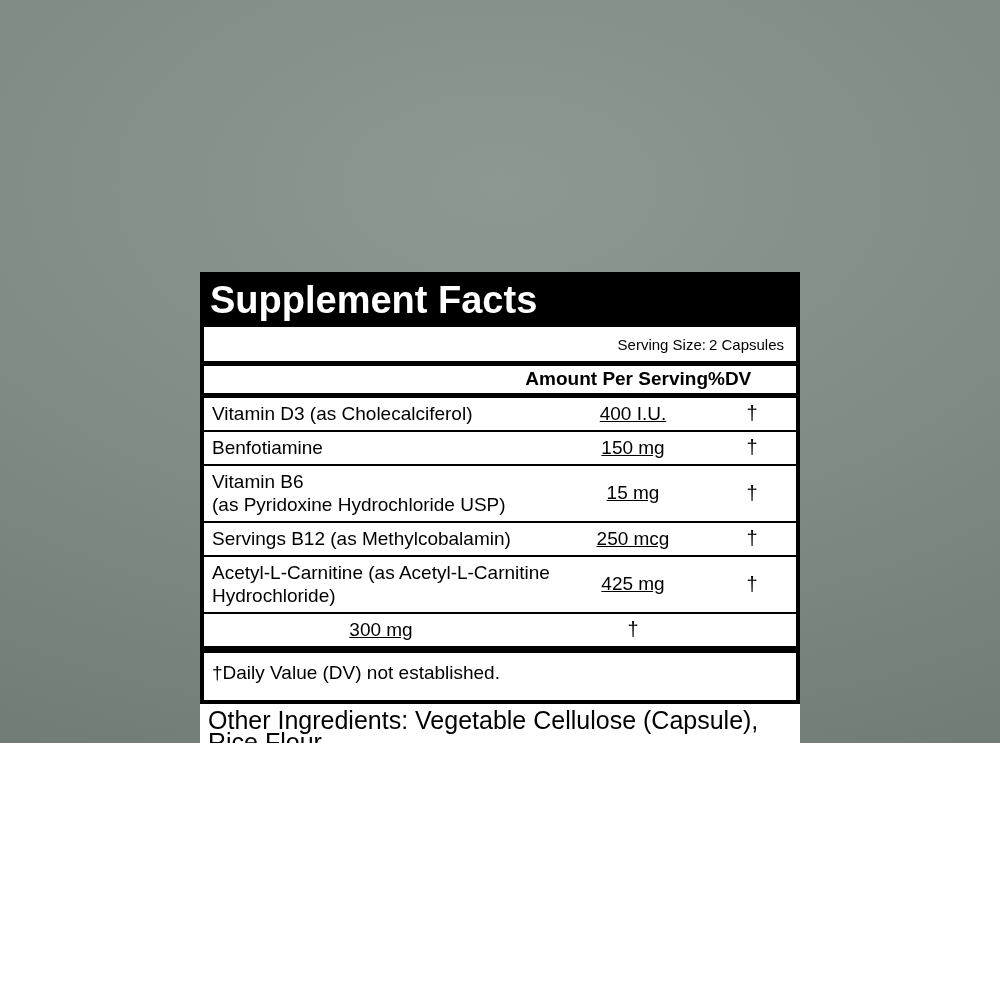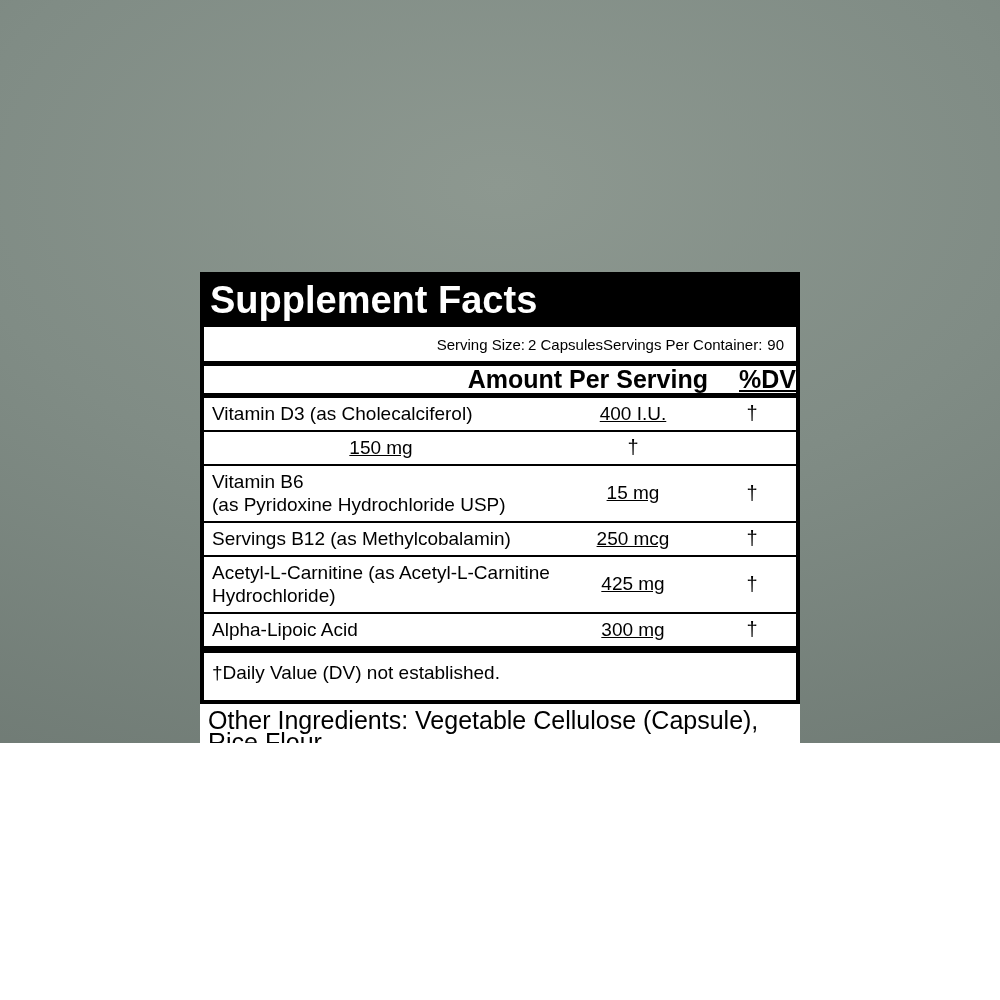--- a/index.html
+++ b/index.html
@@ -49,32 +49,31 @@
   .serving-right .val { margin-left: 5px; }
   .bar5 { height: 5px; background: #000; }
   .bar7 { height: 7px; background: #000; }
   .sep  { height: 2px; background: #000; }
   .grid3 {
     display: grid;
     grid-template-columns: 1fr 150px 88px;
     align-items: center;
   }
   .col-header {
-    font-size: 25px;
+    font-size: 19px;
     font-weight: bold;
     line-height: 22px;
     padding: 2px 0 3px 0;
   }
   .col-header .amount-head {
     grid-column: 1 / 3;
     text-align: right;
   }
   .col-header .dv-head {
-    text-align: right;
-    text-decoration: underline;
+    text-align: left;
   }
   .row {
     font-size: 19px;
     padding: 4px 0 5px 0;
   }
   .row .name {
     padding-left: 8px;
     line-height: 23px;
     white-space: pre-line;
   }
@@ -105,42 +104,40 @@
     <div class="panel">
 
       <div class="title-band">
         <span>Supplement Facts</span>
       </div>
 
       <div class="serving-row">
         <span class="serving-left">
           <span>Serving Size:</span><span class="val">2 Capsules</span>
         </span>
-        <span class="serving-right">
-          <span>Servings Per Container:</span><span class="val">90</span>
-        </span>
       </div>
 
       <div class="bar5"></div>
 
       <div class="grid3 col-header">
         <span class="amount-head">Amount Per Serving</span>
         <span class="dv-head">%DV</span>
       </div>
 
       <div class="bar5"></div>
 
       <div class="grid3 row">
         <span class="name">Vitamin D3 (as Cholecalciferol)</span>
         <span class="amt">400 I.U.</span>
         <span class="dv">†</span>
       </div>
       <div class="sep"></div>
 
       <div class="grid3 row">
+        <span class="name">Benfotiamine</span>
         <span class="amt">150 mg</span>
         <span class="dv">†</span>
       </div>
       <div class="sep"></div>
 
       <div class="grid3 row">
         <span class="name">Vitamin B6
 (as Pyridoxine Hydrochloride USP)</span>
         <span class="amt">15 mg</span>
         <span class="dv">†</span>
@@ -156,21 +153,20 @@
 
       <div class="grid3 row">
         <span class="name">Acetyl-L-Carnitine (as Acetyl-L-Carnitine
 Hydrochloride)</span>
         <span class="amt">425 mg</span>
         <span class="dv">†</span>
       </div>
       <div class="sep"></div>
 
       <div class="grid3 row">
-        <span class="name">Alpha-Lipoic Acid</span>
         <span class="amt">300 mg</span>
         <span class="dv">†</span>
       </div>
 
       <div class="bar7"></div>
 
       <div class="footnotes">
         <div class="fn-1">†Daily Value (DV) not established.</div>
       </div>
 

